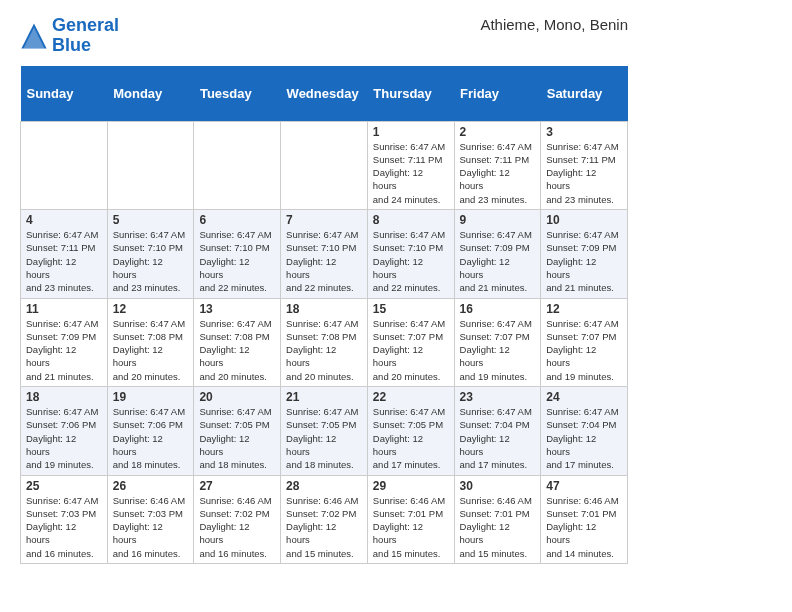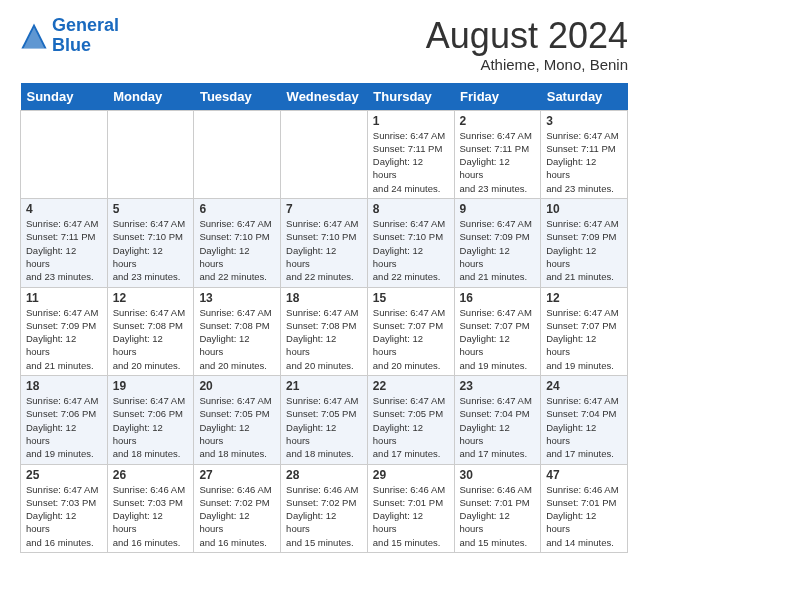--- a/index.html
+++ b/index.html
@@ -53,21 +53,21 @@
     }
     table {
       width: 100%;
       border-collapse: collapse;
       table-layout: fixed;
     }
     th {
       background-color: #1a6abf;
       color: #fff;
       text-align: left;
-      padding: 6px 6px;
+      padding: 20px 6px;
       font-size: 13px;
       font-weight: bold;
     }
     td {
       border: 1px solid #ccc;
       vertical-align: top;
       padding: 3px 5px;
       font-size: 9.5px;
       color: #333;
       height: 76px;
@@ -106,21 +106,20 @@
       <svg class="logo-icon" viewBox="0 0 40 40">
         <polygon points="20,2 38,38 2,38" fill="#1a6abf"></polygon>
         <polygon points="20,8 35,38 5,38" fill="#fff" opacity="0.3"></polygon>
       </svg>
       <div class="logo-text">
         <div><span>General</span></div>
         <div><span style="color:#1a6abf">Blue</span></div>
       </div>
     </div>
     <div class="title-block">
-      <div class="month-year">August 2024</div>
       <div class="location">Athieme, Mono, Benin</div>
     </div>
   </div>
 
   <table>
     <thead>
       <tr>
       <th>Sunday</th>
           <th>Monday</th>
           <th>Tuesday</th>

